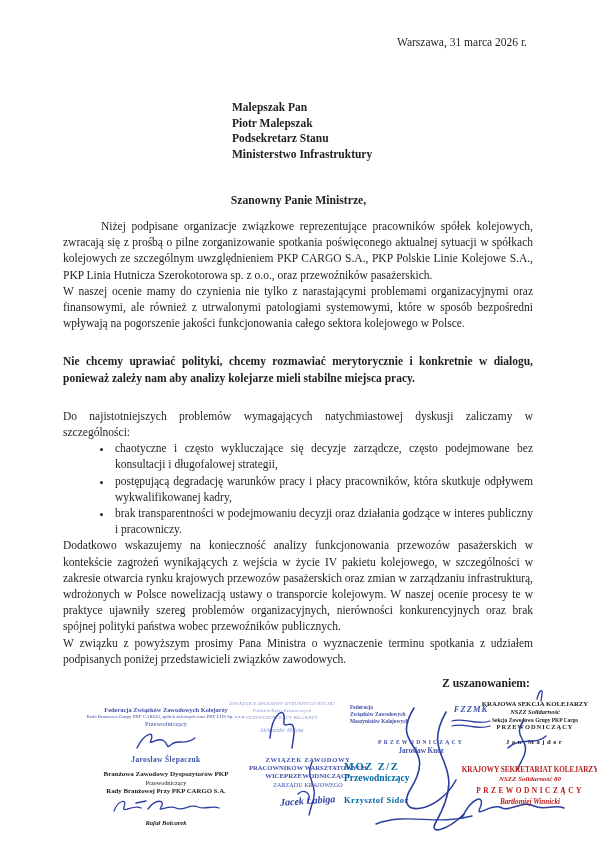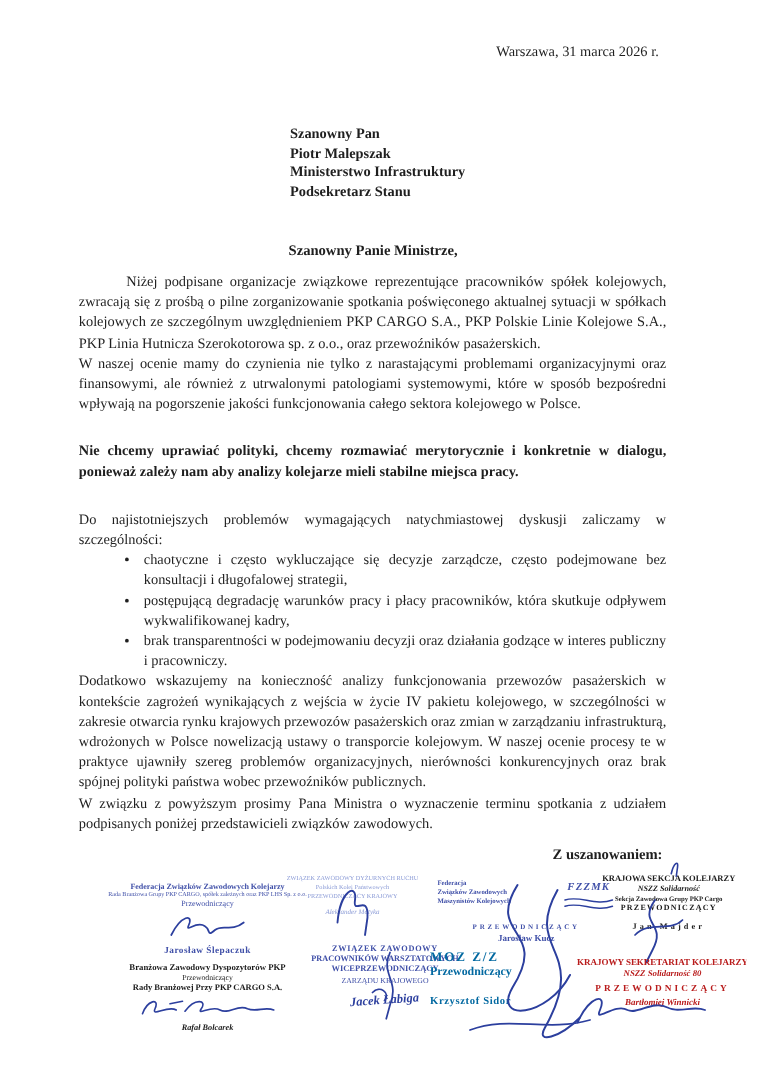--- a/index.html
+++ b/index.html
@@ -78,24 +78,24 @@
   .ov{position:absolute;}
 </style>
 </head>
 <body>
 
 <div class="page">
 
   <div class="date">Warszawa, 31 marca 2026 r.</div>
 
   <div class="addressee">
-    <div>Szanowny Pan</div>
+    <div>Malepszak Pan</div>
     <div>Piotr Malepszak</div>
+    <div>Podsekretarz Stanu</div>
     <div>Ministerstwo Infrastruktury</div>
-    <div>Podsekretarz Stanu</div>
   </div>
 
   <div class="salutation">Szanowny Panie Ministrze,</div>
 
   <div class="body">
     <p class="p-first">Niżej podpisane organizacje związkowe reprezentujące pracowników spółek kolejowych, zwracają się z prośbą o pilne zorganizowanie spotkania poświęconego aktualnej sytuacji w spółkach kolejowych ze szczególnym uwzględnieniem PKP CARGO S.A., PKP Polskie Linie Kolejowe S.A., PKP Linia Hutnicza Szerokotorowa sp. z o.o., oraz przewoźników pasażerskich.</p>
     <p>W naszej ocenie mamy do czynienia nie tylko z narastającymi problemami organizacyjnymi oraz finansowymi, ale również z utrwalonymi patologiami systemowymi, które w sposób bezpośredni wpływają na pogorszenie jakości funkcjonowania całego sektora kolejowego w Polsce.</p>
     <p class="p-bold">Nie chcemy uprawiać polityki, chcemy rozmawiać merytorycznie i konkretnie w dialogu, ponieważ zależy nam aby analizy kolejarze mieli stabilne miejsca pracy.</p>
     <p class="p-list-intro">Do najistotniejszych problemów wymagających natychmiastowej dyskusji zaliczamy w szczególności:</p>
     <ul class="bullets">

